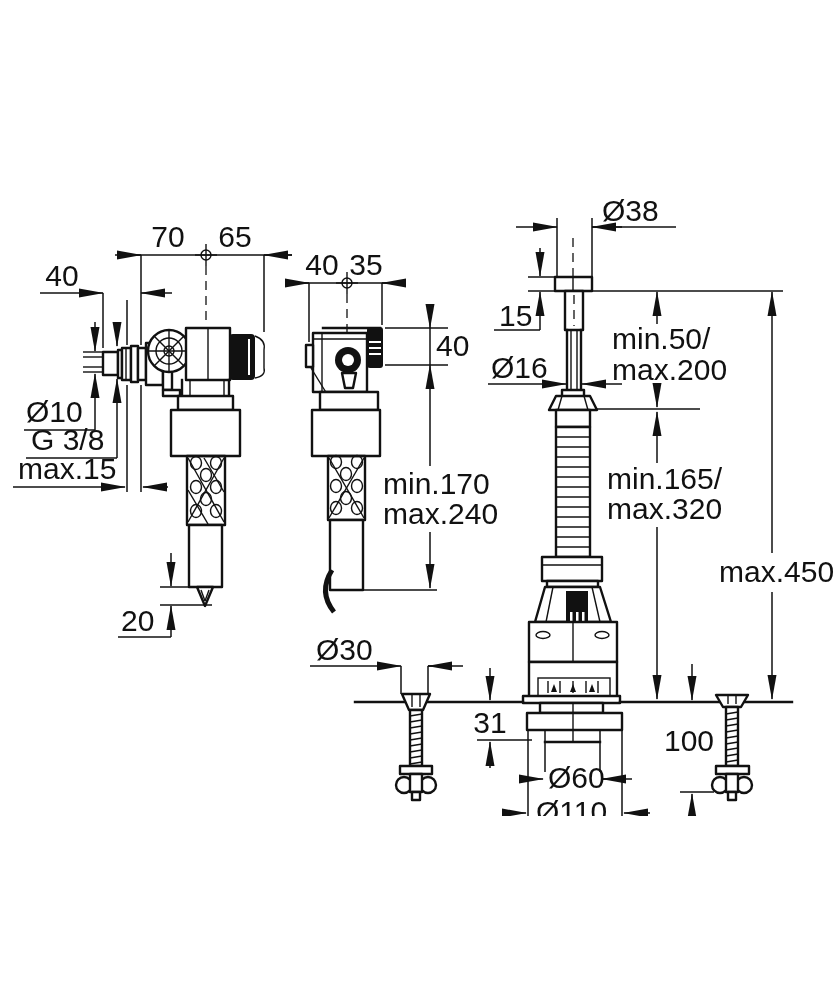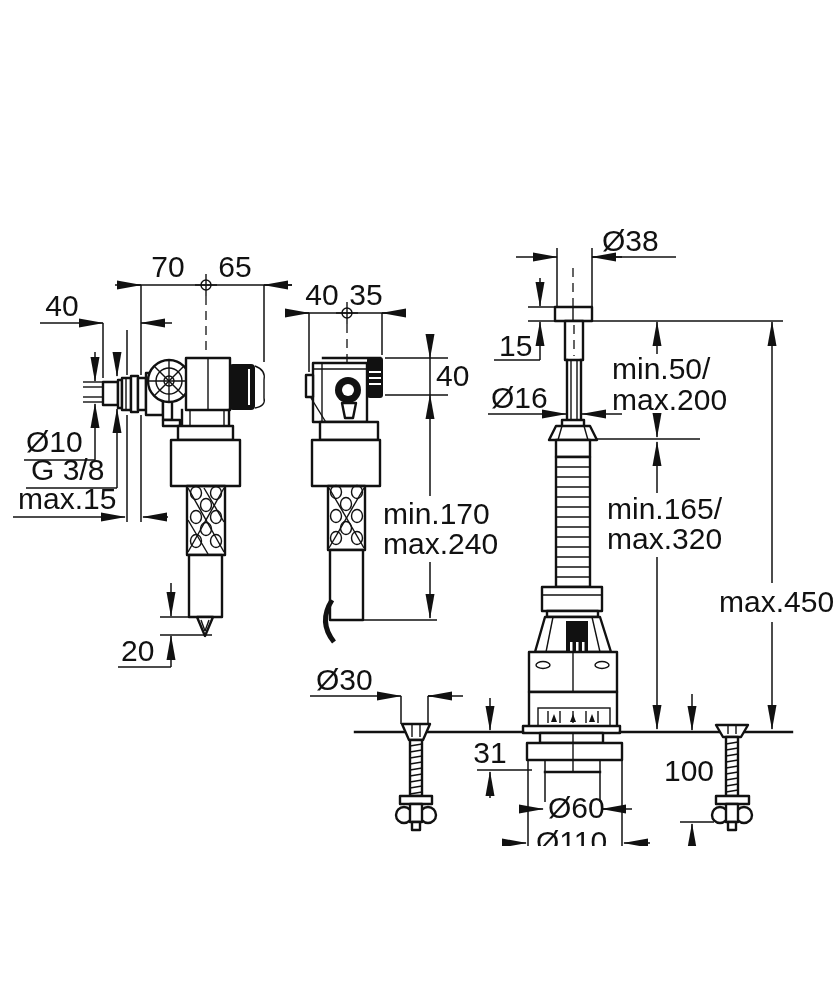--- a/index.html
+++ b/index.html
@@ -1,16 +1,16 @@
 <!DOCTYPE html>
 <html><head>
 <meta charset="utf-8">
 <style>
   html,body{margin:0;padding:0;background:#fff;}
-  .stage{position:relative;width:834px;height:816px;background:#fff;overflow:hidden;margin-top:30px;}
+  .stage{position:relative;width:834px;height:816px;background:#fff;overflow:hidden;}
   svg{display:block;}
   .o{stroke:#111;stroke-width:2.4;fill:none;stroke-linejoin:round;stroke-linecap:square;}
   .ow{stroke:#111;stroke-width:2.4;fill:#fff;stroke-linejoin:round;}
   .t{stroke:#111;stroke-width:1.4;fill:none;}
   .d{stroke:#111;stroke-width:1.5;fill:none;}
   .dash{stroke:#111;stroke-width:1.3;fill:none;stroke-dasharray:9 6;}
   .blk{fill:#111;stroke:none;}
   .wht{fill:#fff;stroke:none;}
   text{fill:#111;font-family:"Liberation Sans","DejaVu Sans",sans-serif;font-size:30px;}
 </style>

